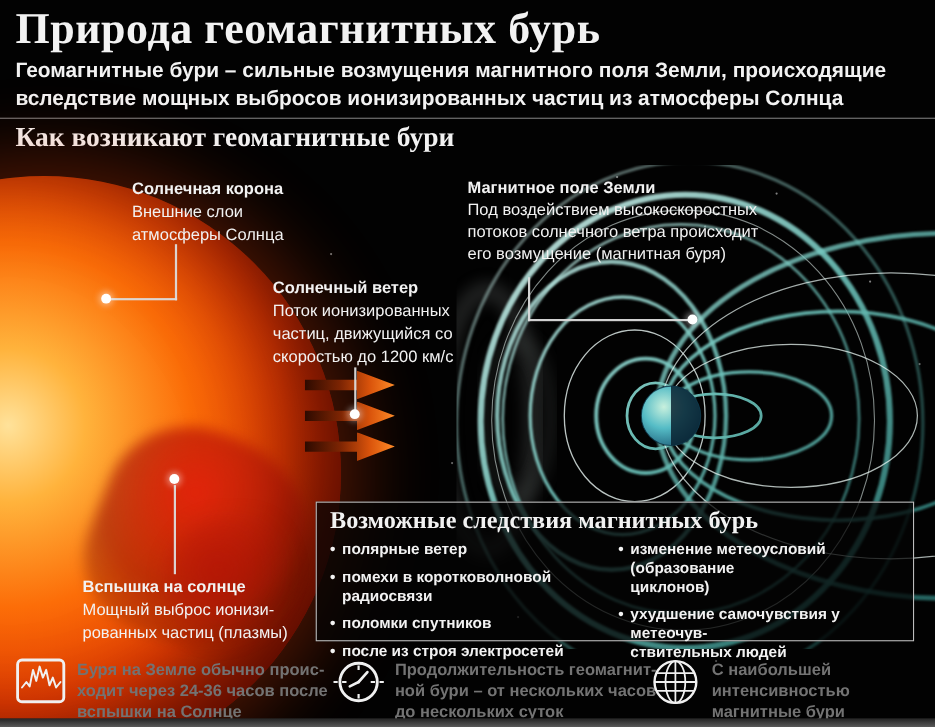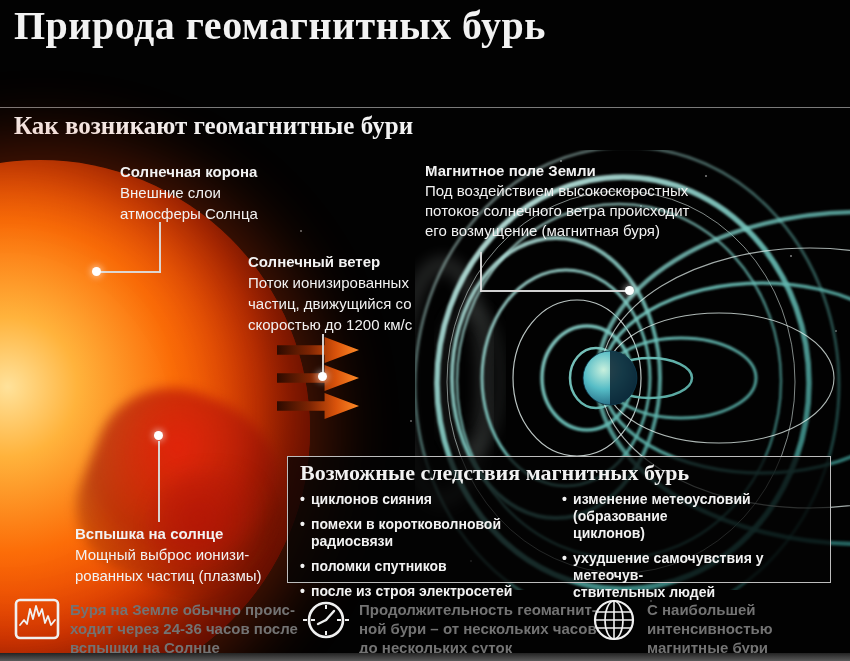--- a/index.html
+++ b/index.html
@@ -75,20 +75,22 @@
   .footer-icon{flex:0 0 auto;}
   #bottom-strip{position:absolute;left:0;top:653px;width:850px;height:8px;
     background:linear-gradient(#232323,#5a5a5a);}
 </style>
 </head>
 <body>
 
 <div id="canvas">
 
   <div id="page-title" class="serif">Природа геомагнитных бурь</div>
+  <div id="page-subtitle" class="pre">Геомагнитные бури – сильные возмущения магнитного поля Земли, происходящие
+вследствие мощных выбросов ионизированных частиц из атмосферы Солнца</div>
   <div id="header-divider"></div>
   <div id="section-heading" class="serif">Как возникают геомагнитные бури</div>
 
   <div id="stars"></div>
 
   <div id="sun"></div>
   <div id="sun-flare"></div>
   <div id="sun-flare2"></div>
 
   <svg id="magneto" width="435" height="440" viewBox="0 0 435 440">
@@ -182,21 +184,21 @@
   <div class="callout" id="label-flare">
     <div class="label-title">Вспышка на солнце</div>
     <div class="label-body pre">Мощный выброс ионизи-
 рованных частиц (плазмы)</div>
   </div>
 
   <div id="conseq-box">
     <div id="conseq-title" class="serif">Возможные следствия магнитных бурь</div>
     <div class="conseq-cols">
       <ul class="conseq-col left">
-        <li class="pre">циклонов сияния</li>
+        <li class="pre">полярные ветер</li>
         <li class="pre">помехи в коротковолновой радиосвязи</li>
         <li class="pre">поломки спутников</li>
         <li class="pre">после из строя электросетей</li>
       </ul>
       <ul class="conseq-col right">
         <li class="pre">изменение метеоусловий (образование
 циклонов)</li>
         <li class="pre">ухудшение самочувствия у метеочув-
 ствительных людей</li>
       </ul>

